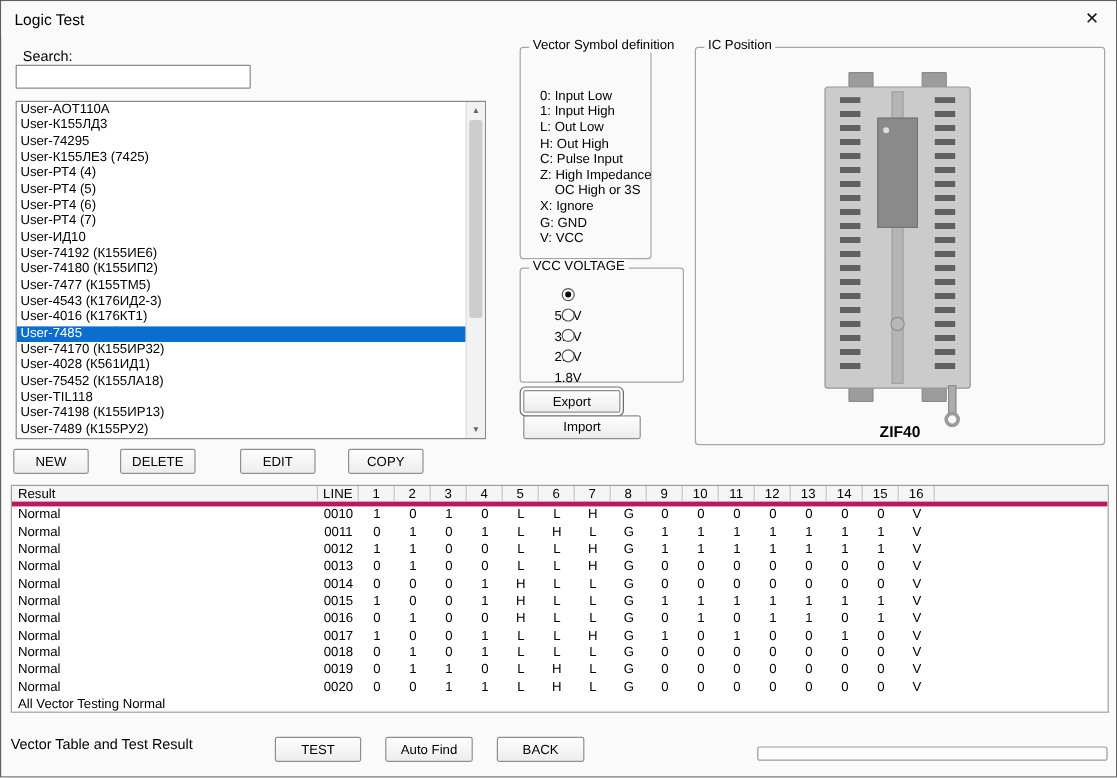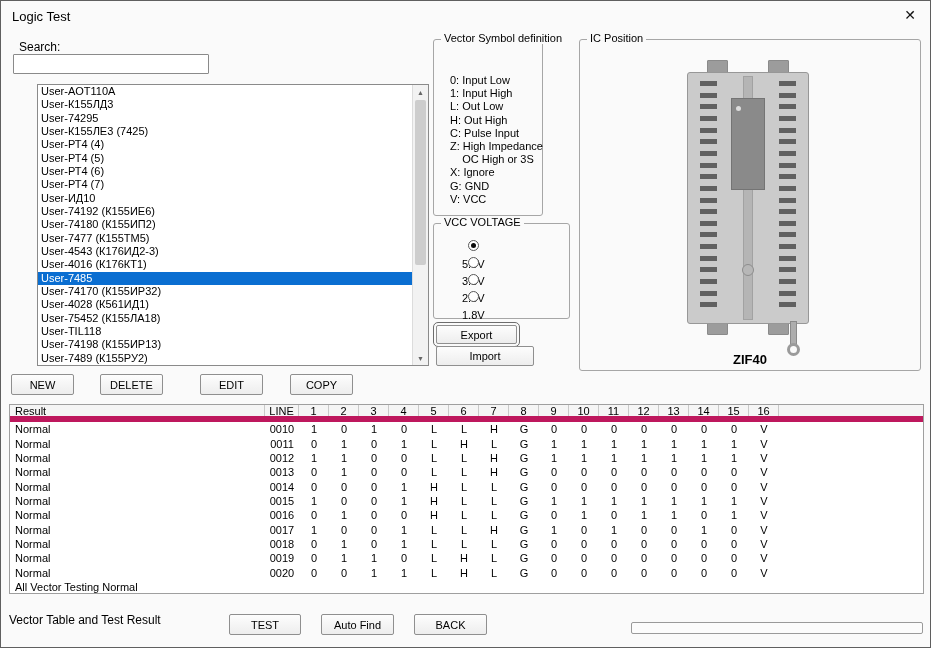--- a/index.html
+++ b/index.html
@@ -6,21 +6,21 @@
   .window{position:relative;width:931px;height:648px;background:#fafafa;border:1px solid #5f5f5f;box-sizing:border-box;overflow:hidden;color:#000;}
 
   
   .titlebar{position:absolute;left:0;top:0;right:0;height:30px;background:#fafafa;}
   .win-title{position:absolute;left:11px;top:8px;font-size:13px;}
   .close-btn{position:absolute;right:14px;top:6px;font-size:14px;color:#111;cursor:default;line-height:16px;}
 
   
   .search-label{position:absolute;left:18px;top:39px;font-size:12px;}
   .search-input{position:absolute;left:12px;top:53px;width:196px;height:20px;border:1px solid #8a8a8a;background:#fff;font-size:12px;padding:0 4px;box-sizing:border-box;outline:none;border-radius:1px;}
-  .device-list{position:absolute;left:12px;top:83px;width:392px;height:282px;background:#fff;border:1px solid #8a8a8a;box-sizing:border-box;overflow:hidden;margin-left:24px;}
+  .device-list{position:absolute;left:12px;top:83px;width:392px;height:282px;background:#fff;border:1px solid #8a8a8a;box-sizing:border-box;overflow:hidden;}
   .list-inner{position:absolute;left:0;top:0;right:15px;bottom:0;overflow:hidden;}
   .list-item{height:13.33px;line-height:13.4px;font-size:11px;padding-left:3px;white-space:nowrap;}
   .list-item.selected{background:var(--sel,#0a6ed1);color:#fff;}
   .scrollbar{position:absolute;right:0;top:0;bottom:0;width:15px;background:#f2f2f2;border-left:1px solid #dcdcdc;}
   .sb-arrow{position:absolute;left:0;right:0;height:14px;font-size:7px;color:#666;display:flex;align-items:center;justify-content:center;}
   .sb-arrow.up{top:0;}
   .sb-arrow.down{bottom:0;}
   .sb-thumb{position:absolute;left:2px;right:2px;top:15px;height:165px;background:#cdcdcd;border-radius:2px;}
 
   
@@ -48,21 +48,21 @@
   .pins.left{left:13px;} .pins.right{left:92px;}
   .chip{position:absolute;left:44px;top:26px;width:34px;height:92px;background:#8a8a8a;border:1px solid #747474;box-sizing:border-box;}
   .chip-dot{position:absolute;left:4px;top:7px;width:5px;height:5px;border-radius:50%;background:#ddd;}
   .screw{position:absolute;left:55px;top:192px;width:12px;height:12px;border-radius:50%;background:#b7b7b7;border:1px solid #8d8d8d;box-sizing:border-box;}
   .lever{position:absolute;left:103px;top:249px;width:7px;height:24px;background:#adadad;border:1px solid #8a8a8a;box-sizing:border-box;}
   .lever-ring{position:absolute;left:100px;top:271px;width:13px;height:13px;border:3px solid #9a9a9a;border-radius:50%;box-sizing:border-box;}
   .zif-label{position:absolute;left:0;right:0;top:312px;text-align:center;font-size:13px;font-weight:bold;}
 
   
   .result-table{position:absolute;left:8px;top:403px;width:915px;height:190px;background:#fff;border:1px solid #9f9f9f;box-sizing:border-box;overflow:hidden;}
-  .thead{display:flex;height:17px;background:#f5f5f5;border-bottom:6px solid #be185d;box-sizing:border-box;}
+  .thead{display:flex;height:17px;background:#f5f5f5;border-bottom:4px solid #be185d;box-sizing:border-box;}
   .th{display:flex;align-items:center;justify-content:center;font-size:11px;border-right:1px solid #c9c9c9;box-sizing:border-box;flex:0 0 auto;}
   .col-result{width:260px;}
   .th.col-result{justify-content:flex-start;padding-left:5px;width:255px;}
   .col-line{width:34px;}
   .col-pin{width:30px;}
   .col-fill{flex:1 1 auto;border-right:none;}
   .tr{display:flex;height:14.35px;align-items:center;}
   .td{font-size:11px;display:flex;align-items:center;justify-content:center;flex:0 0 auto;box-sizing:border-box;}
   .td.col-result{justify-content:flex-start;padding-left:5px;width:255px;}
 

